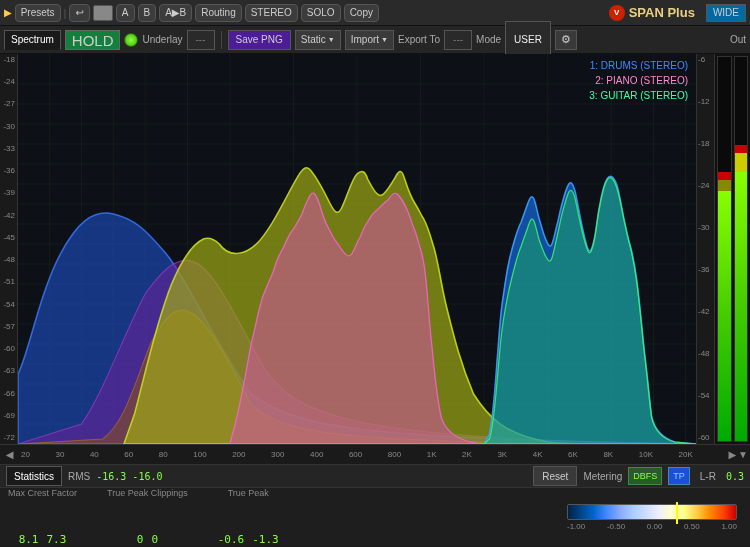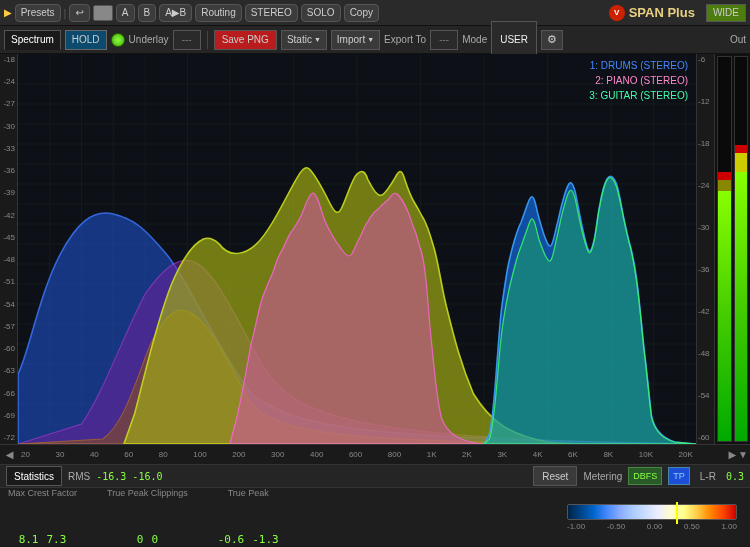--- a/index.html
+++ b/index.html
@@ -49,21 +49,21 @@
       border-radius: 50%;
       display: inline-flex;
       align-items: center;
       justify-content: center;
       color: white;
       font-size: 8px;
       font-weight: bold;
     }
     #wide-btn {
       margin-left: 8px;
-      background: #4d7c0f;
+      background: #0369a1;
       border: 1px solid #555;
       color: #ccc;
       font-size: 10px;
       padding: 1px 6px;
       cursor: pointer;
       height: 18px;
     }
 
     
     #second-toolbar {
@@ -83,24 +83,24 @@
       padding: 1px 6px;
       cursor: pointer;
       height: 20px;
     }
     .tab-btn.active {
       background: #1a1a1a;
       color: #fff;
       border-bottom: 1px solid #1a1a1a;
     }
     .hold-btn {
-      background: #0c4a6e;
+      background: #15803d;
       border: 1px solid #666;
       color: #ccc;
-      font-size: 10px;
+      font-size: 15px;
       padding: 1px 6px;
       cursor: pointer;
       height: 20px;
     }
     .green-led {
       width: 14px;
       height: 14px;
       background: radial-gradient(circle, #88ff44, #44aa00);
       border-radius: 50%;
       border: 1px solid #226600;
@@ -119,21 +119,21 @@
       display: flex;
       align-items: center;
     }
     .toolbar-separator {
       width: 1px;
       height: 18px;
       background: #444;
       margin: 0 2px;
     }
     .save-png-btn {
-      background: #b91c1c;
+      background: #4c1d95;
       border: 1px solid #555;
       color: #ccc;
       font-size: 10px;
       padding: 1px 7px;
       cursor: pointer;
       height: 20px;
     }
     .dropdown-btn {
       background: #3a3a3a;
       border: 1px solid #555;

